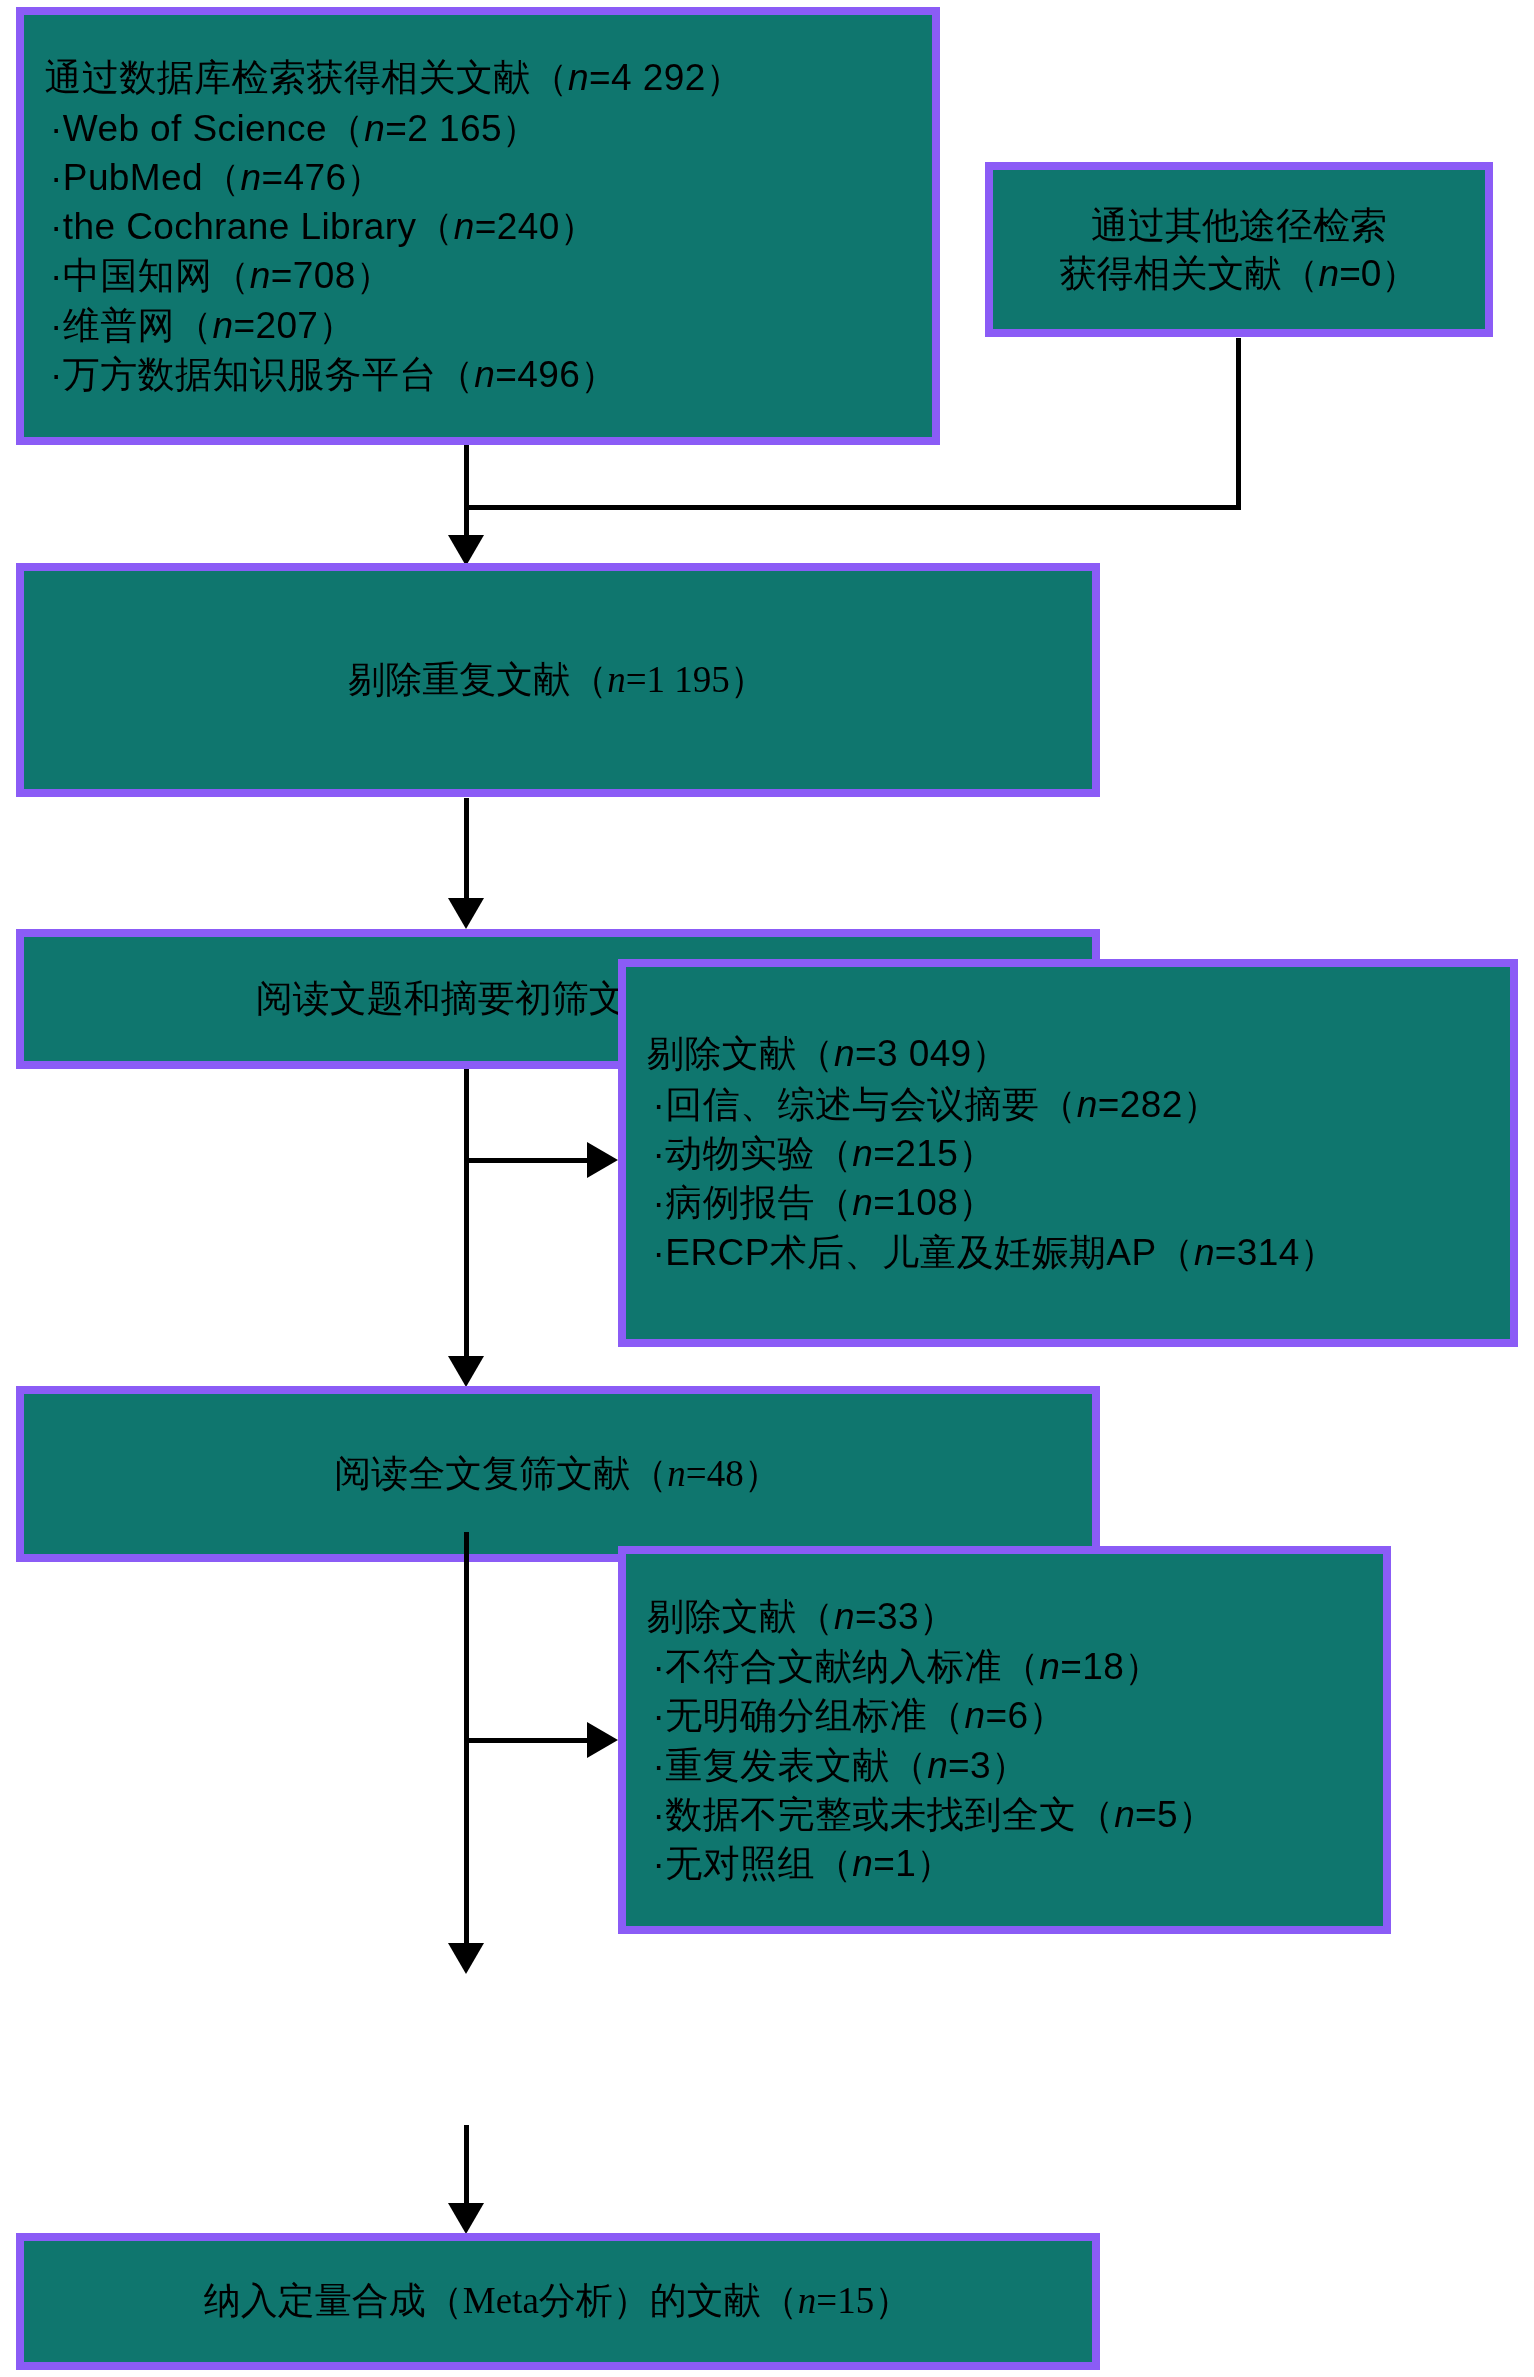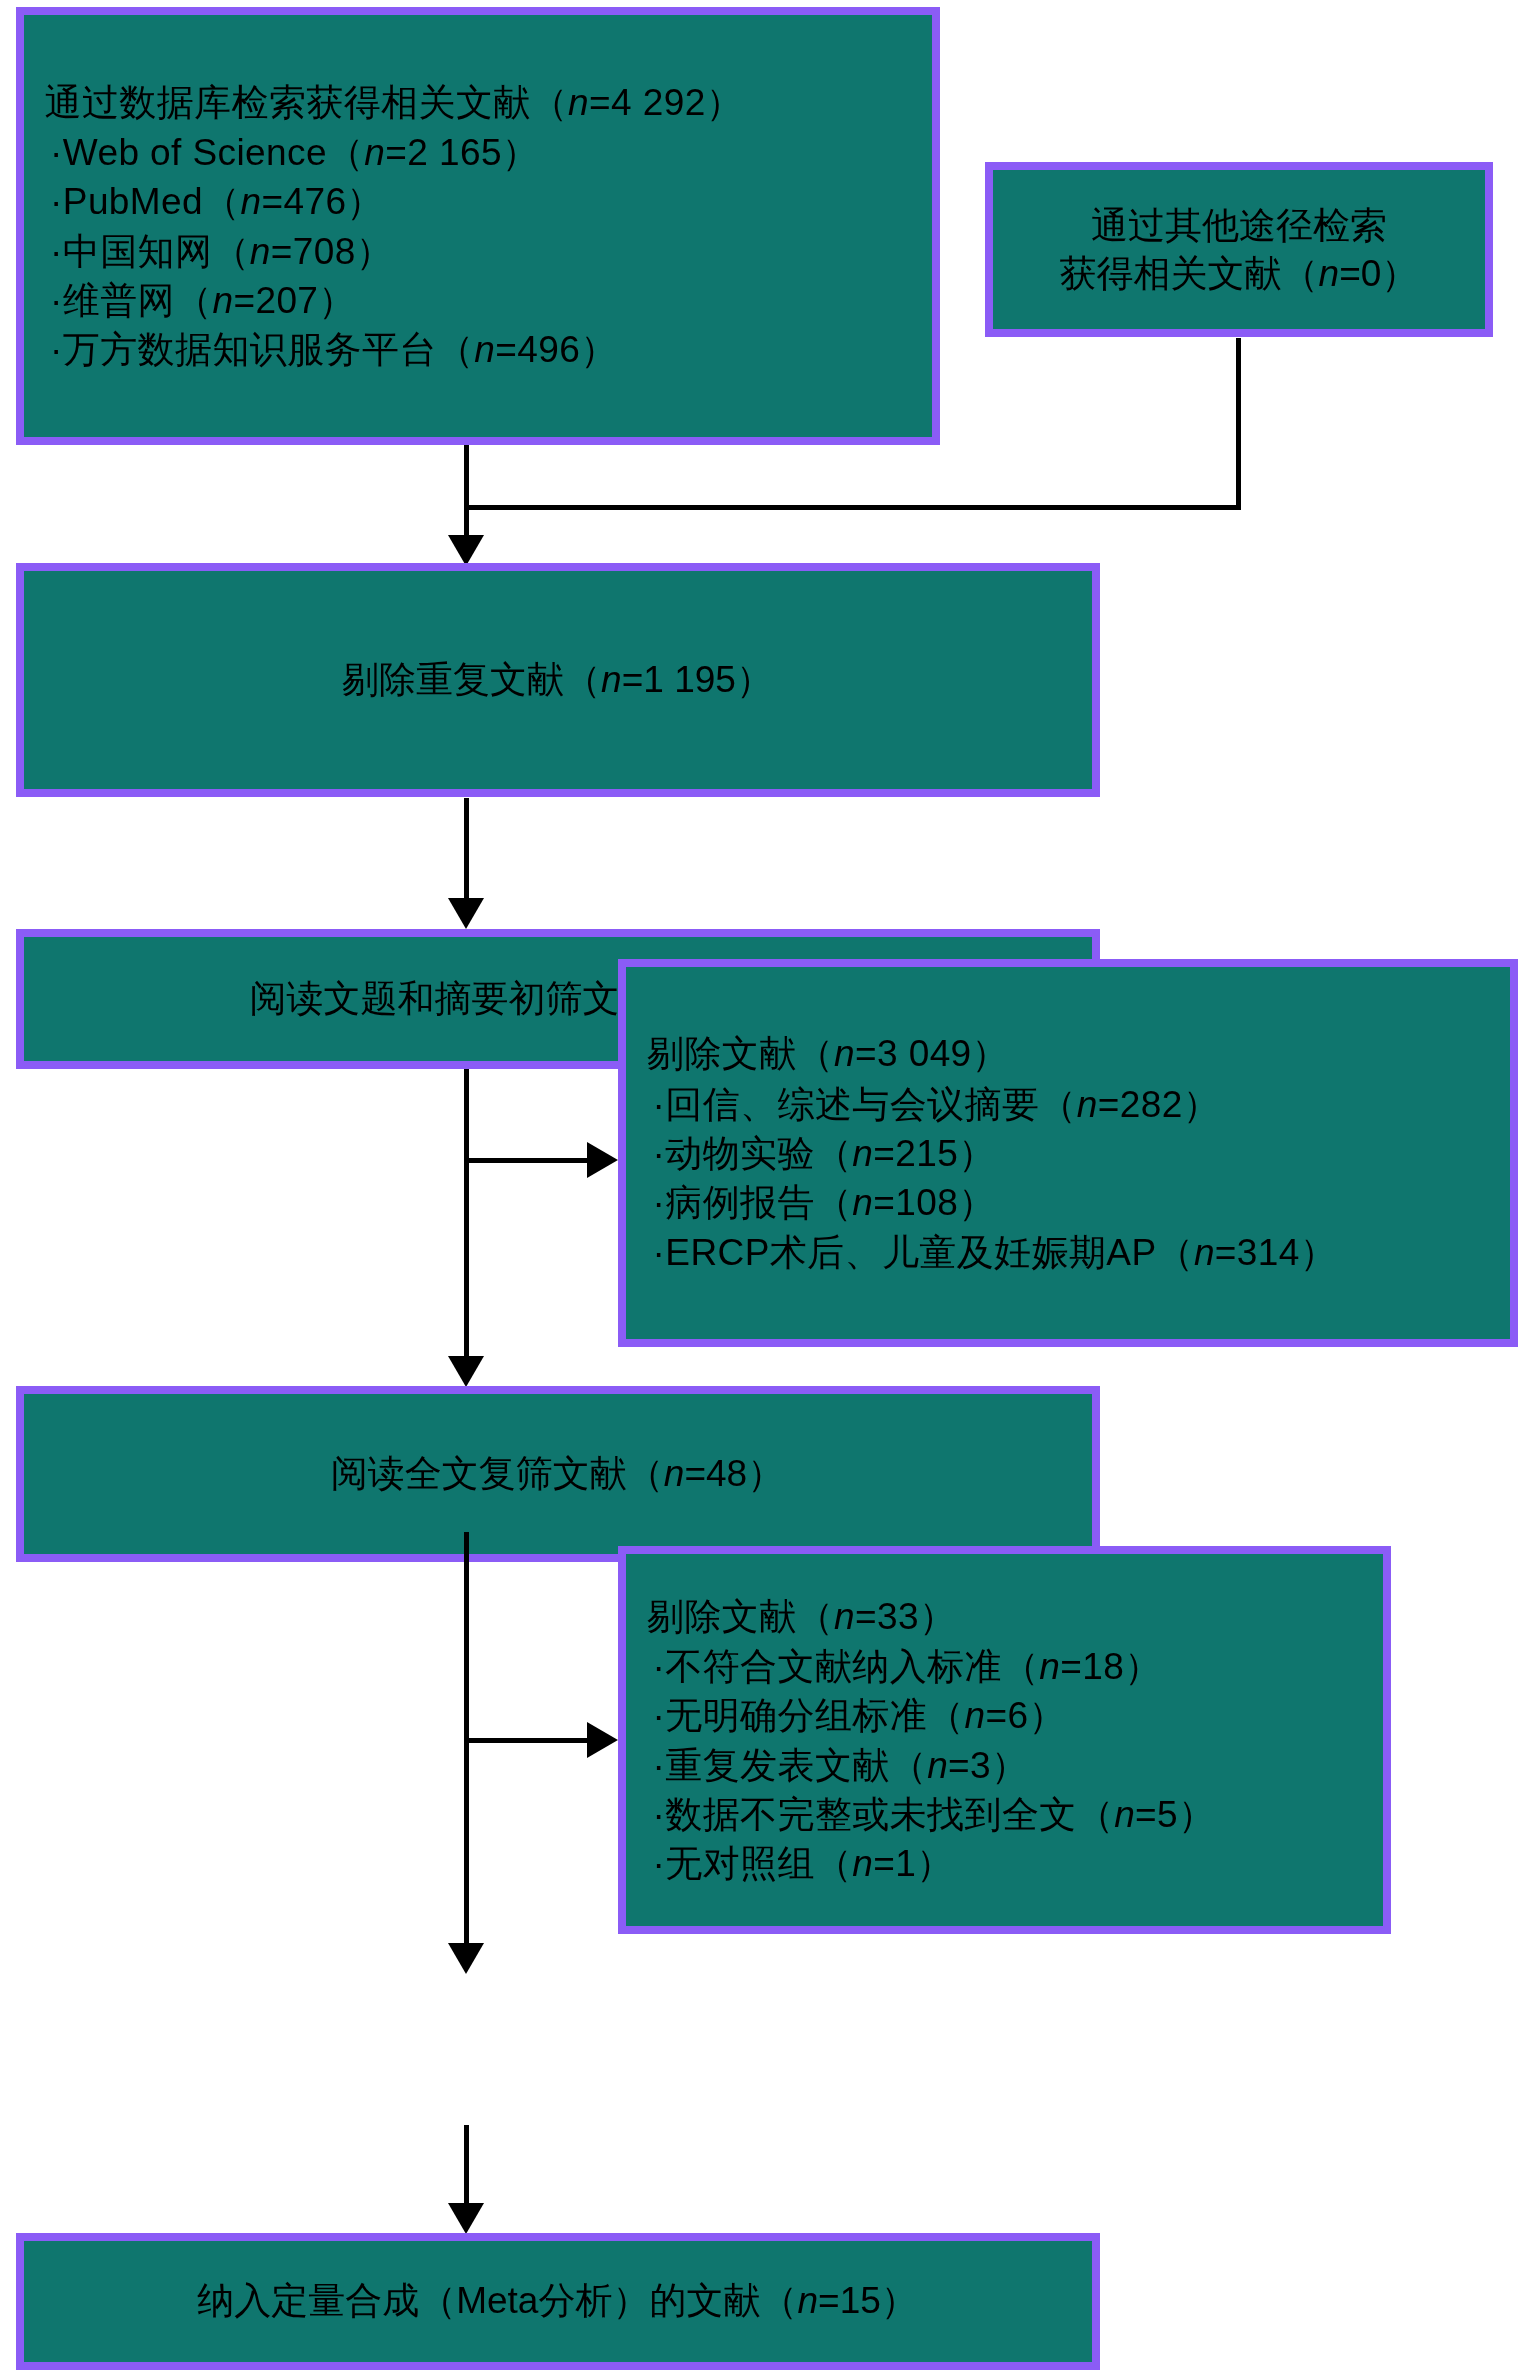--- a/index.html
+++ b/index.html
@@ -52,38 +52,40 @@
     white-space:nowrap;
     letter-spacing:0.4px;
   }
   .ln.title{ margin-bottom:1.4px; }
   .ln.indent{ padding-left:5.6px; }
   .single{
     font-size:37px;
     line-height:1.3;
     white-space:nowrap;
     text-align:left;
+    font-family:Liberation Serif, serif;
   }
   .two-line{
     font-size:37px;
     line-height:1.28;
     text-align:center;
     white-space:nowrap;
   }
   em.v{ font-style:italic; }
 </style>
 </head>
 <body>
 
 <div id="stage">
 
   <div class="box pad" style="left:15.5px; top:7px; width:924px; height:438px;">
     <span class="ln title">通过数据库检索获得相关文献（<em class="v">n</em>=4 292）</span>
     <span class="ln indent">·Web of Science（<em class="v">n</em>=2 165）</span>
     <span class="ln indent">·PubMed（<em class="v">n</em>=476）</span>
+    <span class="ln indent">·the Cochrane Library（<em class="v">n</em>=240）</span>
     <span class="ln indent">·中国知网（<em class="v">n</em>=708）</span>
     <span class="ln indent">·维普网（<em class="v">n</em>=207）</span>
     <span class="ln indent">·万方数据知识服务平台（<em class="v">n</em>=496）</span>
   </div>
 
   <div class="box center" style="left:985px; top:162px; width:508px; height:175px;">
     <div class="two-line">通过其他途径检索</div>
     <div class="two-line">获得相关文献（<em class="v">n</em>=0）</div>
   </div>
 

